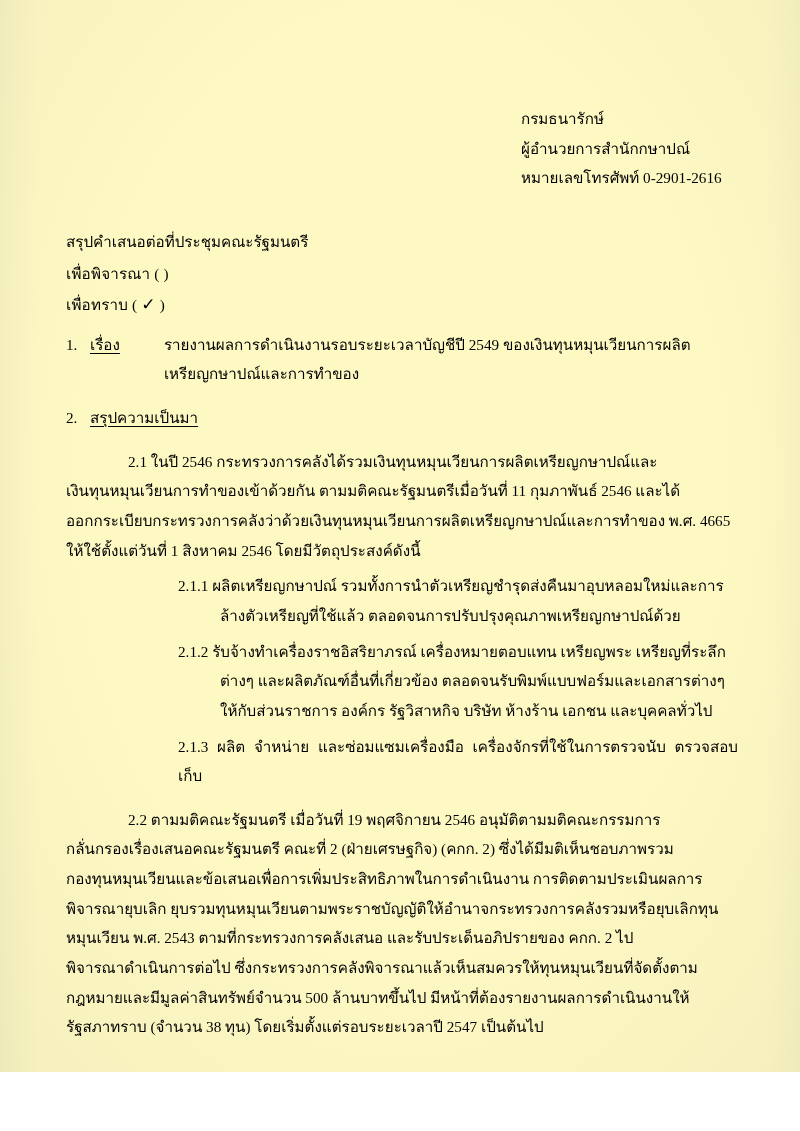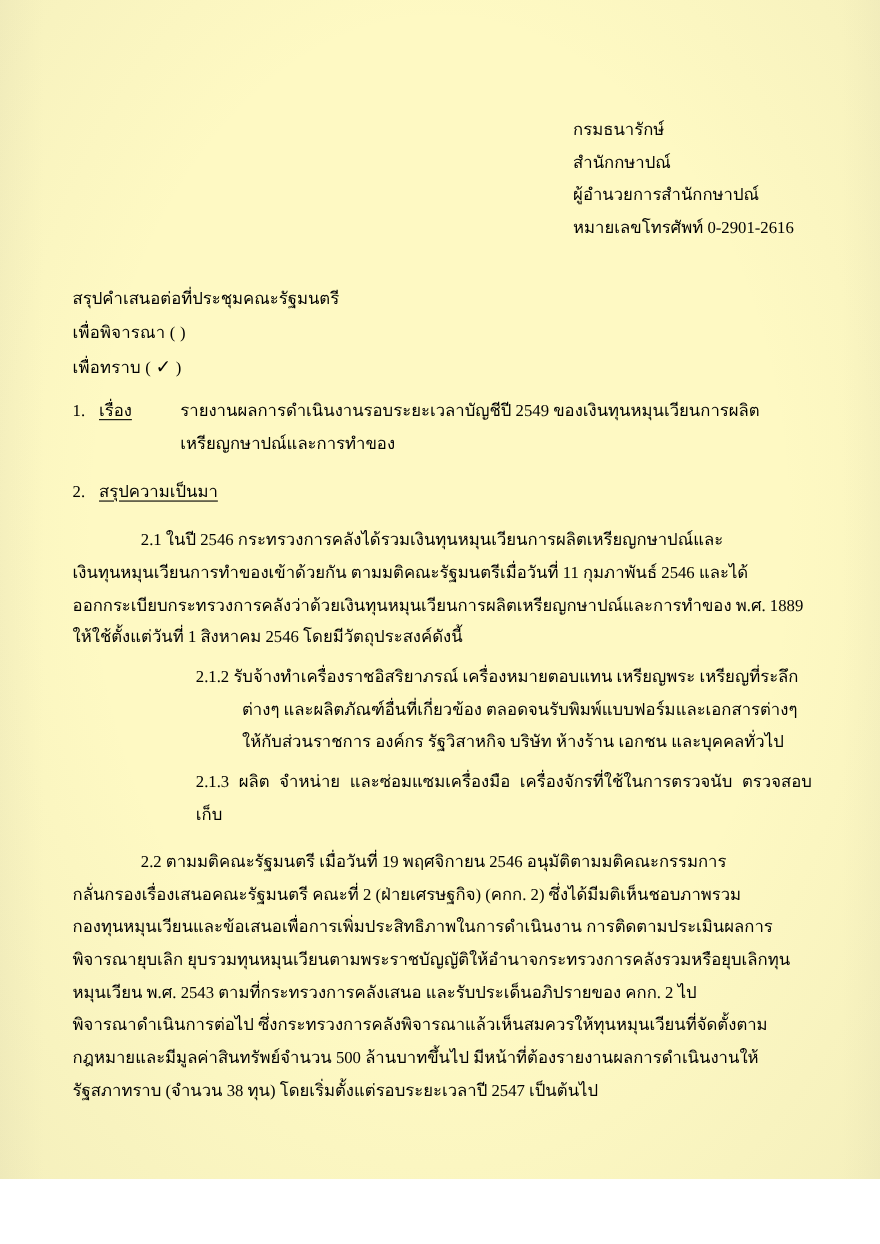--- a/index.html
+++ b/index.html
@@ -119,21 +119,20 @@
   }
 </style>
 </head>
 <body>
 
 <div class="page">
   <div class="content">
 
     <div class="header-block">
       <div>กรมธนารักษ์</div>
-      <div>สำนักกษาปณ์</div>
       <div>ผู้อำนวยการสำนักกษาปณ์</div>
       <div>หมายเลขโทรศัพท์ 0-2901-2616</div>
     </div>
 
     <div class="title-block">
       <div class="title-line">สรุปคำเสนอต่อที่ประชุมคณะรัฐมนตรี</div>
       <div class="title-line sub">เพื่อพิจารณา (  )</div>
       <div class="title-line sub">
         <span>เพื่อทราบ (</span>
         <span class="checkmark">✓</span>
@@ -151,24 +150,28 @@
     </div>
 
     <div class="section-head">
       <span class="item-num">2.</span>
       <span class="item-label">สรุปความเป็นมา</span>
     </div>
 
     <div class="para">
       <span class="ln" style="padding-left:62px">2.1   ในปี 2546  กระทรวงการคลังได้รวมเงินทุนหมุนเวียนการผลิตเหรียญกษาปณ์และ</span>
       <span class="ln">เงินทุนหมุนเวียนการทำของเข้าด้วยกัน  ตามมติคณะรัฐมนตรีเมื่อวันที่  11  กุมภาพันธ์  2546  และได้</span>
-      <span class="ln">ออกกระเบียบกระทรวงการคลังว่าด้วยเงินทุนหมุนเวียนการผลิตเหรียญกษาปณ์และการทำของ  พ.ศ. 1889</span>
+      <span class="ln">ออกกระเบียบกระทรวงการคลังว่าด้วยเงินทุนหมุนเวียนการผลิตเหรียญกษาปณ์และการทำของ  พ.ศ. 4665</span>
       <span class="ln">ให้ใช้ตั้งแต่วันที่   1  สิงหาคม  2546  โดยมีวัตถุประสงค์ดังนี้</span>
     </div>
 
+    <div class="sub-item">
+      <span class="ln">2.1.1 ผลิตเหรียญกษาปณ์ รวมทั้งการนำตัวเหรียญชำรุดส่งคืนมาอุบหลอมใหม่และการ</span>
+      <span class="ln cont">ล้างตัวเหรียญที่ใช้แล้ว ตลอดจนการปรับปรุงคุณภาพเหรียญกษาปณ์ด้วย</span>
+    </div>
 
     <div class="sub-item">
       <span class="ln">2.1.2  รับจ้างทำเครื่องราชอิสริยาภรณ์ เครื่องหมายตอบแทน เหรียญพระ เหรียญที่ระลึก</span>
       <span class="ln cont">ต่างๆ  และผลิตภัณฑ์อื่นที่เกี่ยวข้อง ตลอดจนรับพิมพ์แบบฟอร์มและเอกสารต่างๆ</span>
       <span class="ln cont">ให้กับส่วนราชการ องค์กร รัฐวิสาหกิจ บริษัท ห้างร้าน เอกชน และบุคคลทั่วไป</span>
     </div>
 
     <div class="sub-item">
       <span class="ln">2.1.3 ผลิต จำหน่าย และซ่อมแซมเครื่องมือ เครื่องจักรที่ใช้ในการตรวจนับ ตรวจสอบ เก็บ</span>
     </div>

